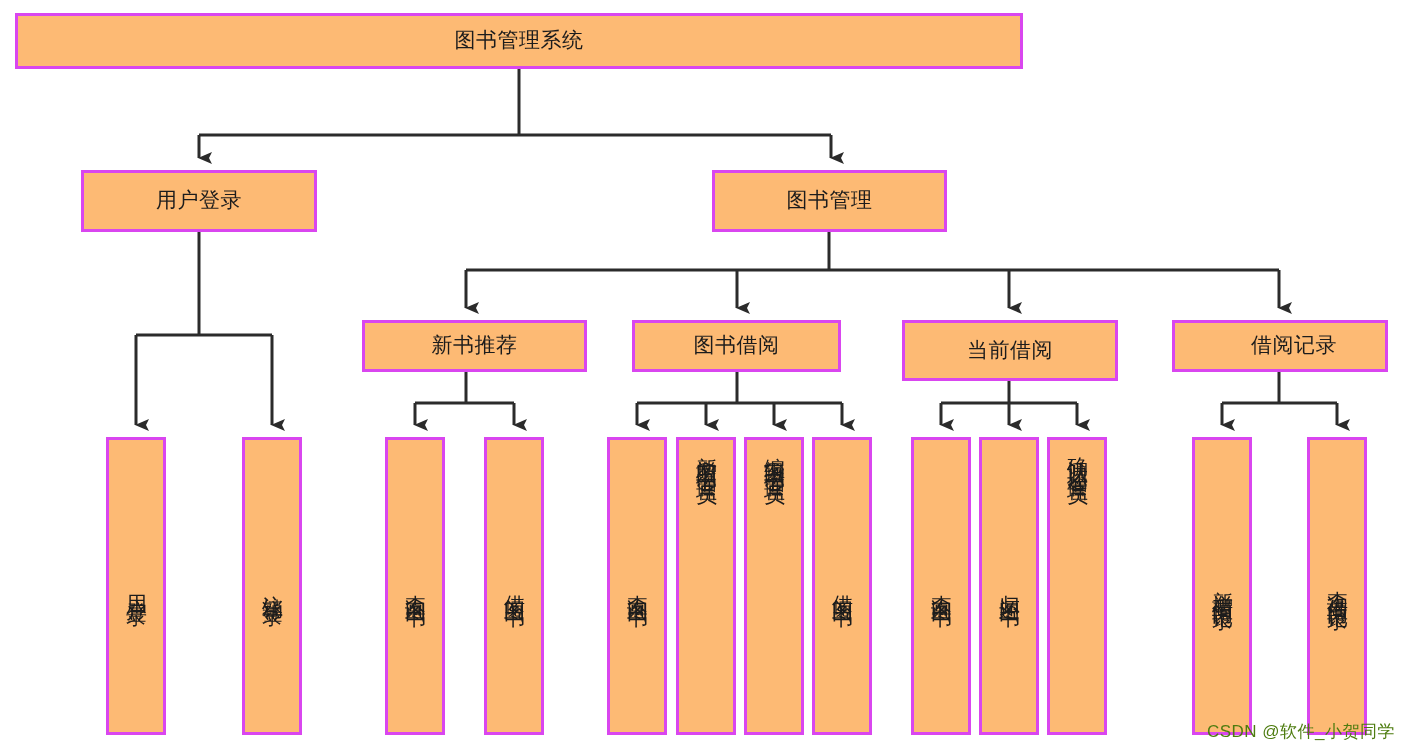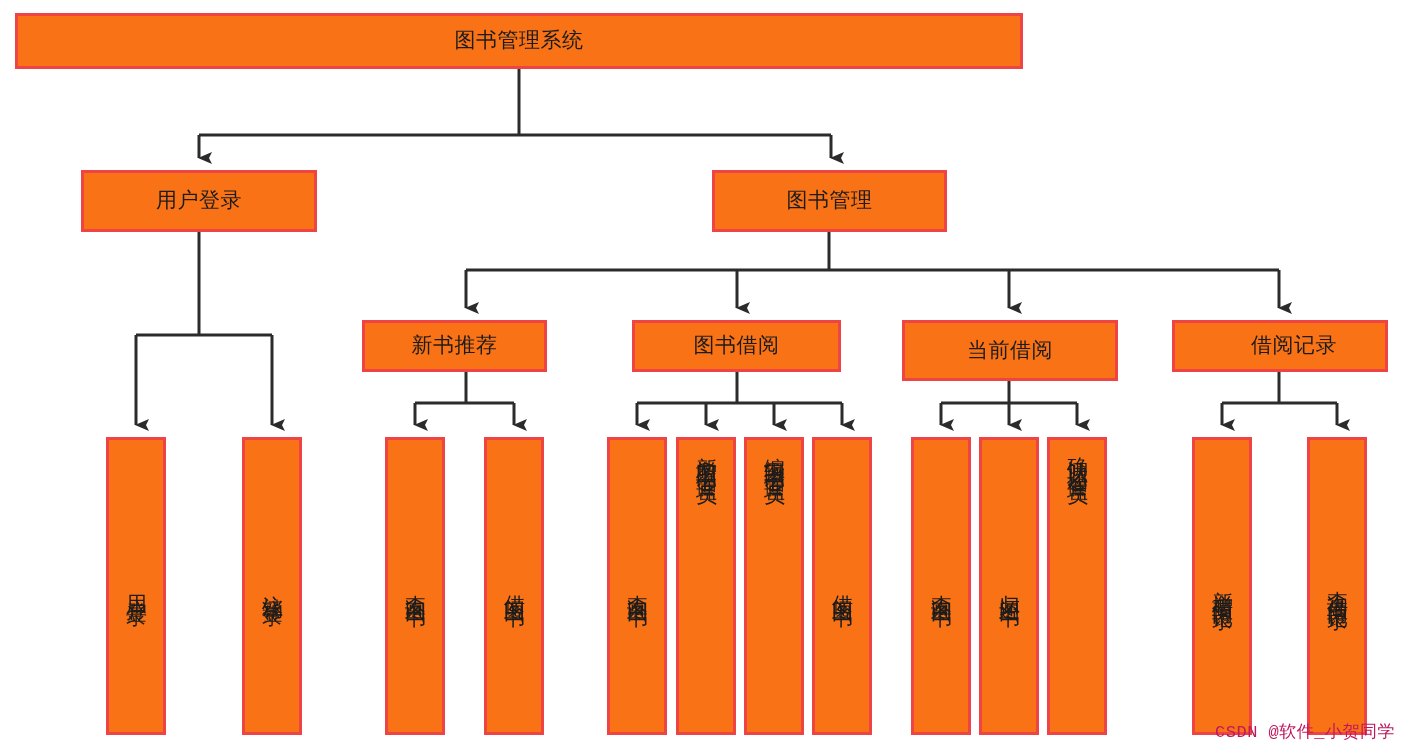--- a/index.html
+++ b/index.html
@@ -16,22 +16,22 @@
   }
   #diagram-root {
     position: absolute;
     left: 0; top: 0;
     width: 1405px;
     height: 747px;
   }
   .node-box {
     position: absolute;
     box-sizing: border-box;
-    border: 3px solid #ef4444;
-    background: #f97316;
+    border: 3px solid #d946ef;
+    background: #fdba74;
     display: flex;
     align-items: center;
     justify-content: center;
   }
   .node-label-h {
     font-size: 21px;
     color: #1c1c1c;
     line-height: 1.2;
     letter-spacing: 0.5px;
     white-space: nowrap;
@@ -60,24 +60,24 @@
     left: 0; top: 0;
     width: 1405px;
     height: 747px;
     pointer-events: none;
   }
   #watermark {
     position: absolute;
     right: 10px;
     bottom: 4px;
     font-size: 17px;
-    color: #be185d;
+    color: #4d7c0f;
     letter-spacing: 0.5px;
     white-space: nowrap;
-    font-family: Liberation Mono, monospace;
+    font-family: Liberation Sans, sans-serif;
   }
 </style>
 </head>
 <body>
 
 <div id="diagram-root">
 
   <svg class="connectors" viewBox="0 0 1405 747" xmlns="http://www.w3.org/2000/svg">
     <defs>
       <marker id="arrow" viewBox="0 0 12 14" refX="6" refY="13" markerWidth="12" markerHeight="14" orient="auto-start-reverse" markerUnits="userSpaceOnUse">
@@ -134,21 +134,21 @@
   </div>
 
   <div class="node-box" style="left:81px; top:170px; width:236px; height:62px;">
     <span class="node-label-h">用户登录</span>
   </div>
 
   <div class="node-box" style="left:712px; top:170px; width:235px; height:62px;">
     <span class="node-label-h">图书管理</span>
   </div>
 
-  <div class="node-box" style="left:362px; top:320px; width:185px; height:52px;">
+  <div class="node-box" style="left:362px; top:320px; width:225px; height:52px;">
     <span class="node-label-h">新书推荐</span>
   </div>
 
   <div class="node-box" style="left:632px; top:320px; width:209px; height:52px;">
     <span class="node-label-h">图书借阅</span>
   </div>
 
   <div class="node-box" style="left:902px; top:320px; width:216px; height:61px;">
     <span class="node-label-h">当前借阅</span>
   </div>

